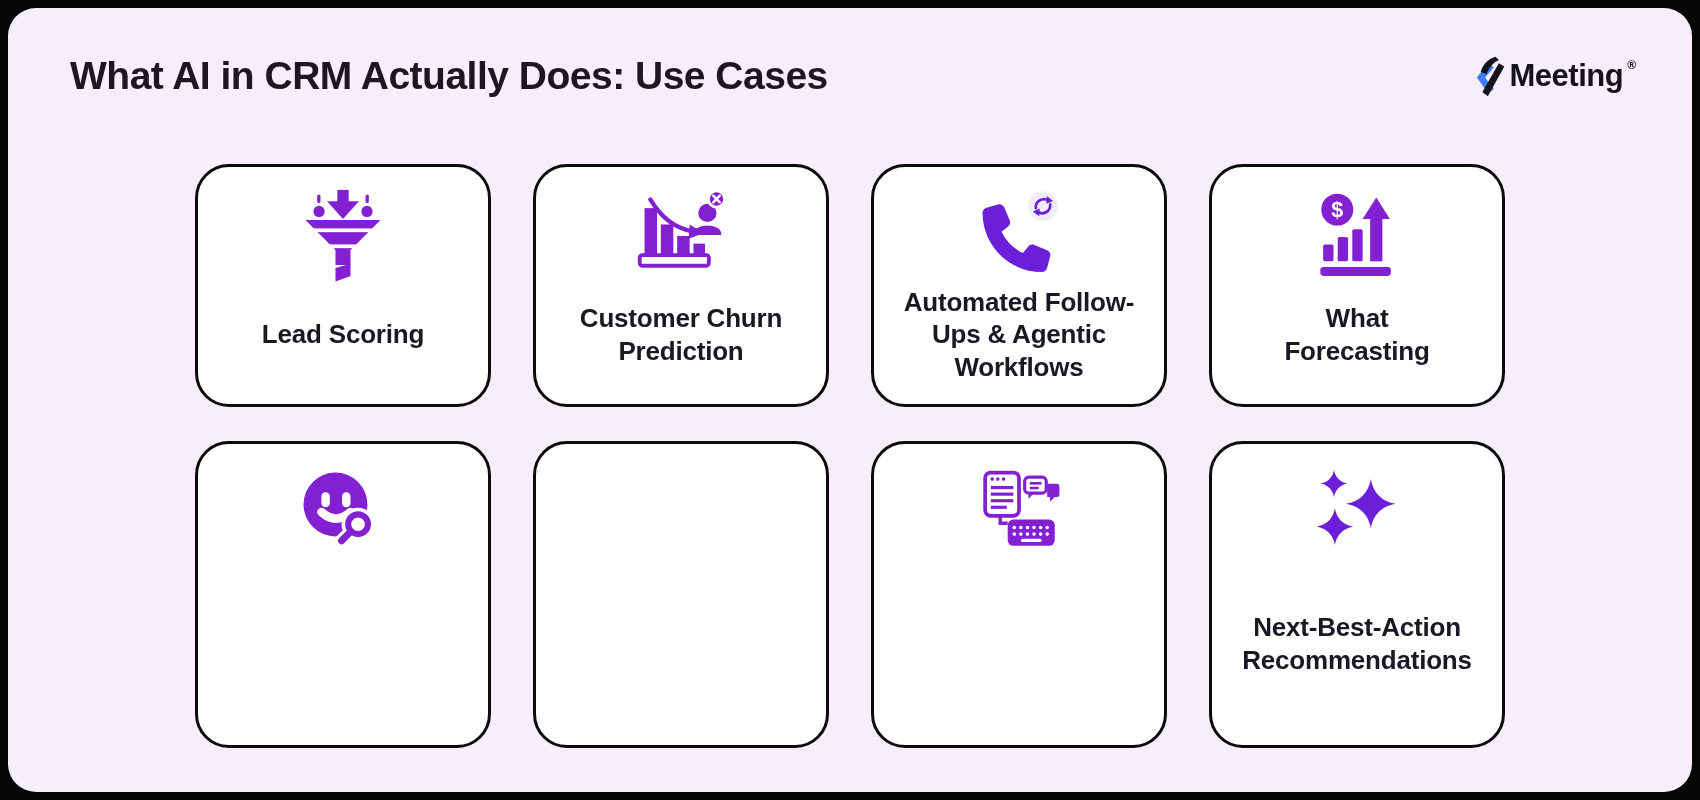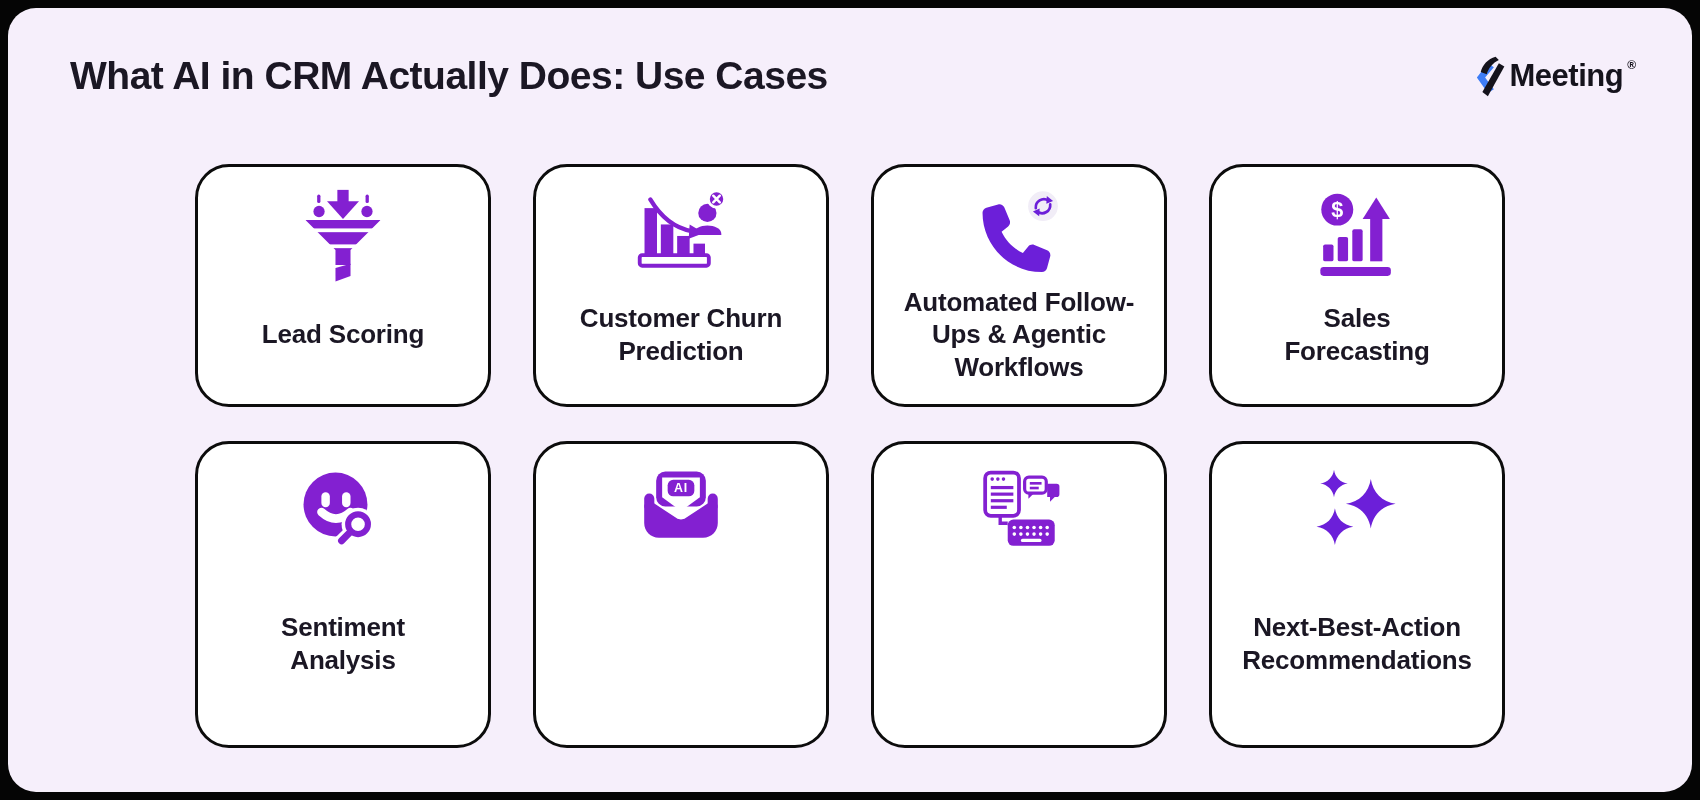--- a/index.html
+++ b/index.html
@@ -196,53 +196,40 @@
             <rect x="14" y="60" width="11" height="18" rx="2"></rect>
             <rect x="29.5" y="52" width="11" height="26" rx="2"></rect>
             <rect x="45" y="44" width="11" height="34" rx="2"></rect>
             <rect x="64" y="30" width="13" height="48"></rect>
             <polygon points="56,33 85,33 70.5,10"></polygon>
             <rect x="11" y="84" width="75" height="9.5" rx="3.5"></rect>
           </g>
           <text x="29" y="31" text-anchor="middle" font-size="23" font-weight="bold" fill="#ffffff" font-family="Liberation Sans, sans-serif">$</text>
         </svg>
       </div>
-      <div class="card-label">Sales
+      <div class="card-label">What
 Forecasting</div>
     </div>
 
     <div class="card">
       <div class="icon-wrap">
         <svg viewBox="0 0 100 100" width="94" height="94" aria-hidden="true">
           <circle cx="42" cy="42" r="34" fill="var(--accent)"></circle>
           <rect x="27" y="29" width="9" height="16" rx="4.5" fill="#ffffff"></rect>
           <rect x="49" y="29" width="9" height="16" rx="4.5" fill="#ffffff"></rect>
           <path d="M27 50 Q42.5 64 58 50" stroke="#ffffff" stroke-width="9" fill="none" stroke-linecap="round"></path>
           <circle cx="66" cy="63" r="17.5" fill="#ffffff"></circle>
           <line x1="55" y1="74" x2="46" y2="83" stroke="#ffffff" stroke-width="14" stroke-linecap="round"></line>
           <circle cx="66" cy="63" r="10.5" fill="#ffffff" stroke="var(--accent)" stroke-width="6.5"></circle>
           <line x1="56" y1="73" x2="48.5" y2="80.5" stroke="var(--accent)" stroke-width="7.5" stroke-linecap="round"></line>
         </svg>
       </div>
-      <div class="card-label">Sentiment
-Analysis</div>
-    </div>
-
-    <div class="card">
-      <div class="icon-wrap">
-        <svg viewBox="0 0 100 100" width="92" height="92" aria-hidden="true">
-          <rect x="10" y="30" width="11" height="19" rx="5.5" fill="var(--accent)"></rect>
-          <rect x="79" y="30" width="11" height="19" rx="5.5" fill="var(--accent)"></rect>
-          <rect x="23" y="6" width="54" height="38" rx="10" fill="var(--accent)"></rect>
-          <path d="M29.5 12.5 H70.5 V34 L50 49 L29.5 34 Z" fill="#ffffff"></path>
-          <rect x="35.5" y="15" width="29" height="18" rx="6" fill="var(--accent)"></rect>
-          <text x="50" y="28.8" text-anchor="middle" font-size="13.5" font-weight="bold" fill="#ffffff" letter-spacing="1" font-family="Liberation Sans, sans-serif">AI</text>
-          <path d="M10 44.5 C10 39.5 15 36.5 19 39.5 L45 56.5 C48 58.6 52 58.6 55 56.5 L81 39.5 C85 36.5 90 39.5 90 44.5 L90 62 C90 71 83 78 74 78 L26 78 C17 78 10 71 10 62 Z" fill="var(--accent)"></path>
-        </svg>
-      </div>
+    </div>
+
+    <div class="card">
     </div>
 
     <div class="card">
       <div class="icon-wrap">
         <svg viewBox="0 0 100 100" width="94" height="94" aria-hidden="true">
           <rect x="14" y="8" width="36" height="46" rx="6" fill="#ffffff" stroke="var(--accent)" stroke-width="4"></rect>
           <circle cx="21.5" cy="15" r="1.9" fill="var(--accent)"></circle>
           <circle cx="27.5" cy="15" r="1.9" fill="var(--accent)"></circle>
           <circle cx="33.5" cy="15" r="1.9" fill="var(--accent)"></circle>
           <line x1="20" y1="24" x2="44" y2="24" stroke="var(--accent)" stroke-width="3.4"></line>

